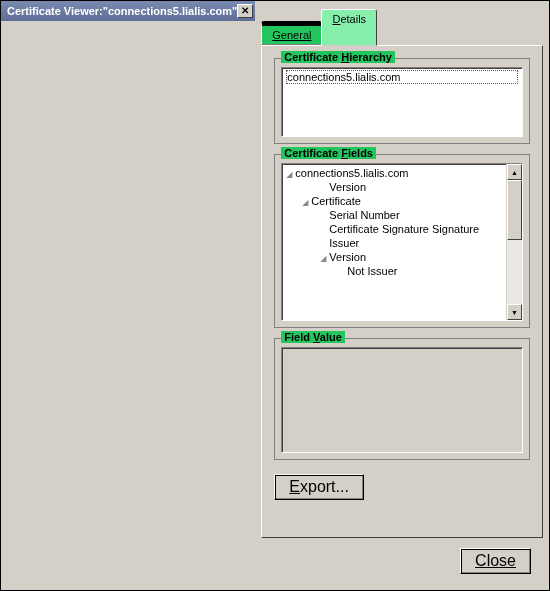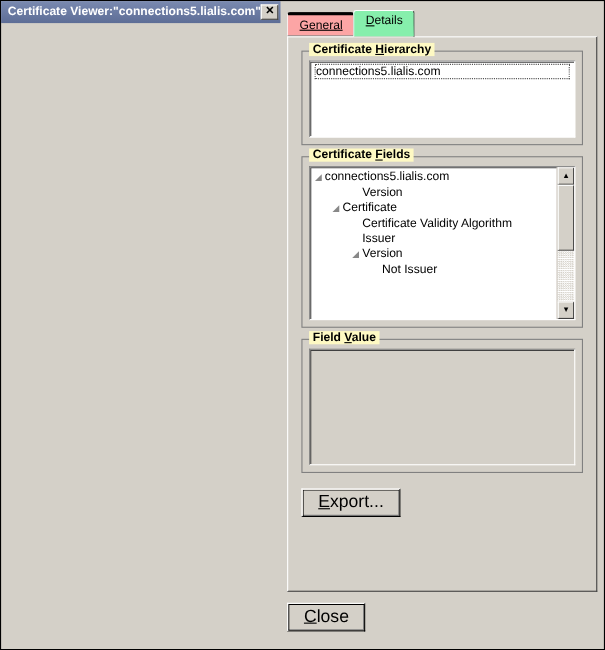--- a/index.html
+++ b/index.html
@@ -62,25 +62,25 @@
   padding: 3px 10px;
   border: 1px solid #808080;
   border-top-left-radius: 3px;
   border-top-right-radius: 3px;
   background: #d4d0c8;
   cursor: pointer;
   position: relative;
   margin-right: -1px;
 }
 .tab.inactive {
-  border-top: 3px solid #000000;
+  border-top: 5px solid #000000;
   border-left: 1px solid #fff;
   border-right: 1px solid #404040;
-  margin-top: 2px;
-  background: #fca5a5;
+  margin-top: 12px;
+  background: #22c55e;
 }
 .tab.active {
   border-top: 1px solid #fff;
   border-left: 1px solid #fff;
   border-right: 1px solid #404040;
   border-bottom: 1px solid #d4d0c8;
   background: #86efac;
   z-index: 3;
   margin-bottom: -1px;
   padding-bottom: 4px;
@@ -102,36 +102,36 @@
   border: 1px solid #808080;
   border-top: 1px solid #808080;
   padding: 8px 6px 6px 6px;
   margin-bottom: 10px;
   position: relative;
 }
 .legend {
   position: absolute;
   top: -8px;
   left: 6px;
-  background: #fef9c3;
+  background: #22c55e;
   padding: 0 3px;
   font-weight: bold;
 }
 .legend .und { text-decoration: underline; }
 .listbox {
   background: #fff;
   border: 1px solid #808080;
   border-right-color: #fff;
   border-bottom-color: #fff;
   box-shadow: inset 1px 1px 0 #404040;
   width: 100%;
   overflow: hidden;
 }
 .hierarchy-box { height: 70px; padding: 2px 4px; }
-.fields-box { height: 140px; display: flex; }
+.fields-box { height: 158px; display: flex; }
 .fields-tree {
   flex: 1;
   padding: 2px 0 0 2px;
   overflow: hidden;
 }
 .scrollbar {
   width: 16px;
   background: #d4d0c8;
   display: flex;
   flex-direction: column;
@@ -189,20 +189,22 @@
   padding: 3px 14px;
   font-family: inherit;
   font-size: 16px;
   cursor: pointer;
 }
 .btn .und { text-decoration: underline; }
 .export-row { margin-top: 4px; }
 .footer {
   padding: 10px 12px 10px 0;
   display: flex;
+  justify-content: flex-end;
+  text-decoration: underline;
 }
 </style>
 </head>
 <body>
 
 <div class="window">
   <div class="titlebar">
     <span class="titlebar-text">Certificate Viewer:"connections5.lialis.com"</span>
     <div class="close-btn">✕</div>
   </div>
@@ -222,21 +224,22 @@
         </div>
       </div>
 
       <div class="fieldset">
         <div class="legend">Certificate <span class="und">F</span>ields</div>
         <div class="listbox fields-box">
           <div class="fields-tree">
             <div class="tree-item indent-0"><span class="expander">◢</span><span>connections5.lialis.com</span></div>
             <div class="tree-item indent-2"><span class="expander"></span><span>Version</span></div>
             <div class="tree-item indent-1"><span class="expander">◢</span><span>Certificate</span></div>
-            <div class="tree-item indent-2"><span class="expander"></span><span>Certificate Validity Algorithm</span></div>
+            <div class="tree-item indent-2"><span class="expander"></span><span>Serial Number</span></div>
+            <div class="tree-item indent-2"><span class="expander"></span><span>Certificate Signature Signature</span></div>
             <div class="tree-item indent-2"><span class="expander"></span><span>Issuer</span></div>
             <div class="tree-item indent-2"><span class="expander">◢</span><span>Version</span></div>
             <div class="tree-item indent-3"><span class="expander"></span><span>Not Issuer</span></div>
           </div>
           <div class="scrollbar">
             <div class="sb-btn">▲</div>
             <div class="sb-thumb"></div>
             <div class="sb-track"></div>
             <div class="sb-btn">▼</div>
           </div>

